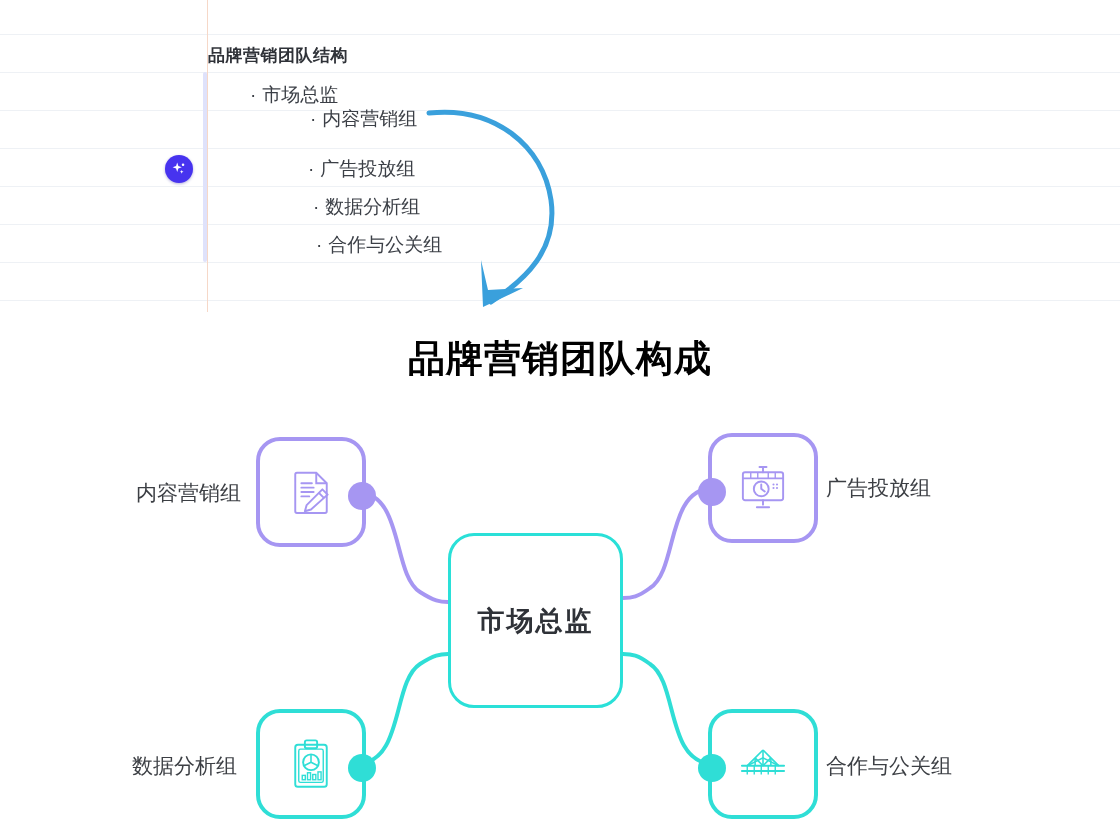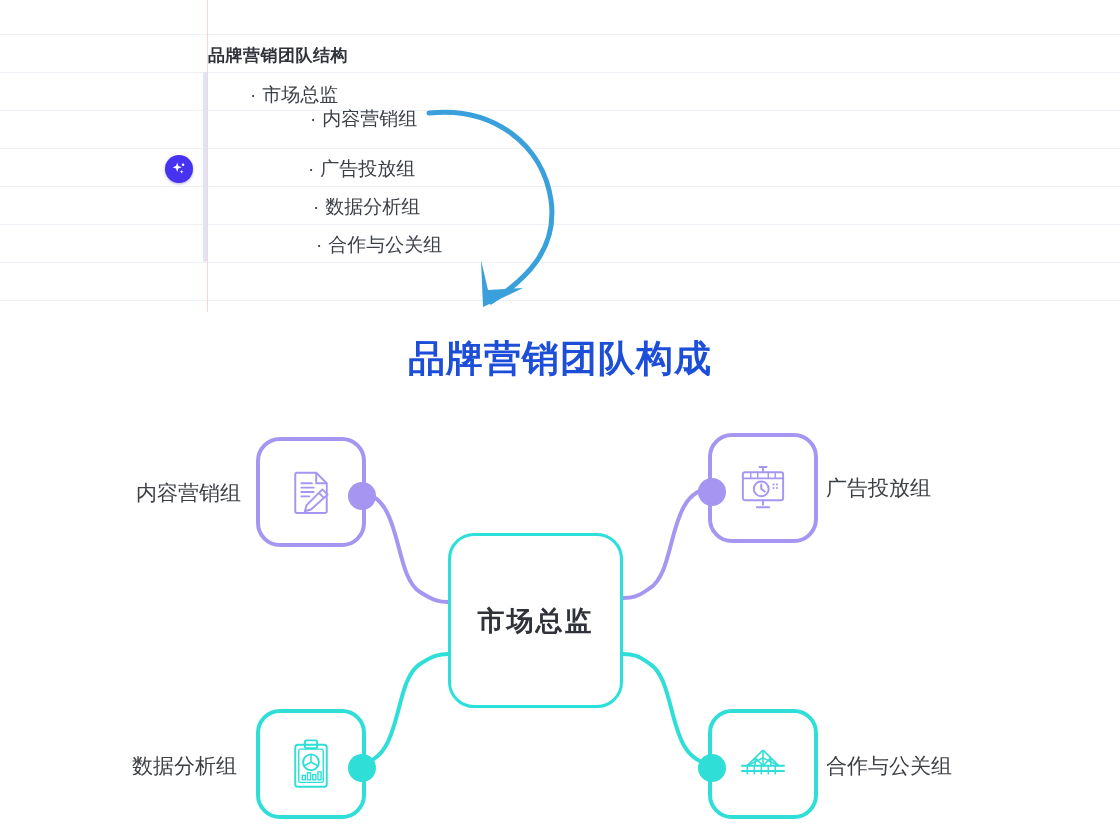--- a/index.html
+++ b/index.html
@@ -56,21 +56,21 @@
   #curved-arrow{position:absolute;left:415px;top:100px;pointer-events:none;}
 
   
   #diagram{
     position:absolute;left:0;top:312px;width:1120px;height:528px;
     background:#ffffff;
   }
   #diagram-title{
     position:absolute;left:0;top:22px;width:1120px;
     text-align:center;
-    font-size:37px;font-weight:bold;color:#1d4ed8;
+    font-size:37px;font-weight:bold;color:#000000;
     letter-spacing:1px;
   }
 
   #connectors{position:absolute;left:0;top:0;}
 
   .node{
     position:absolute;
     box-sizing:border-box;
     background:#ffffff;
     border-style:solid;

